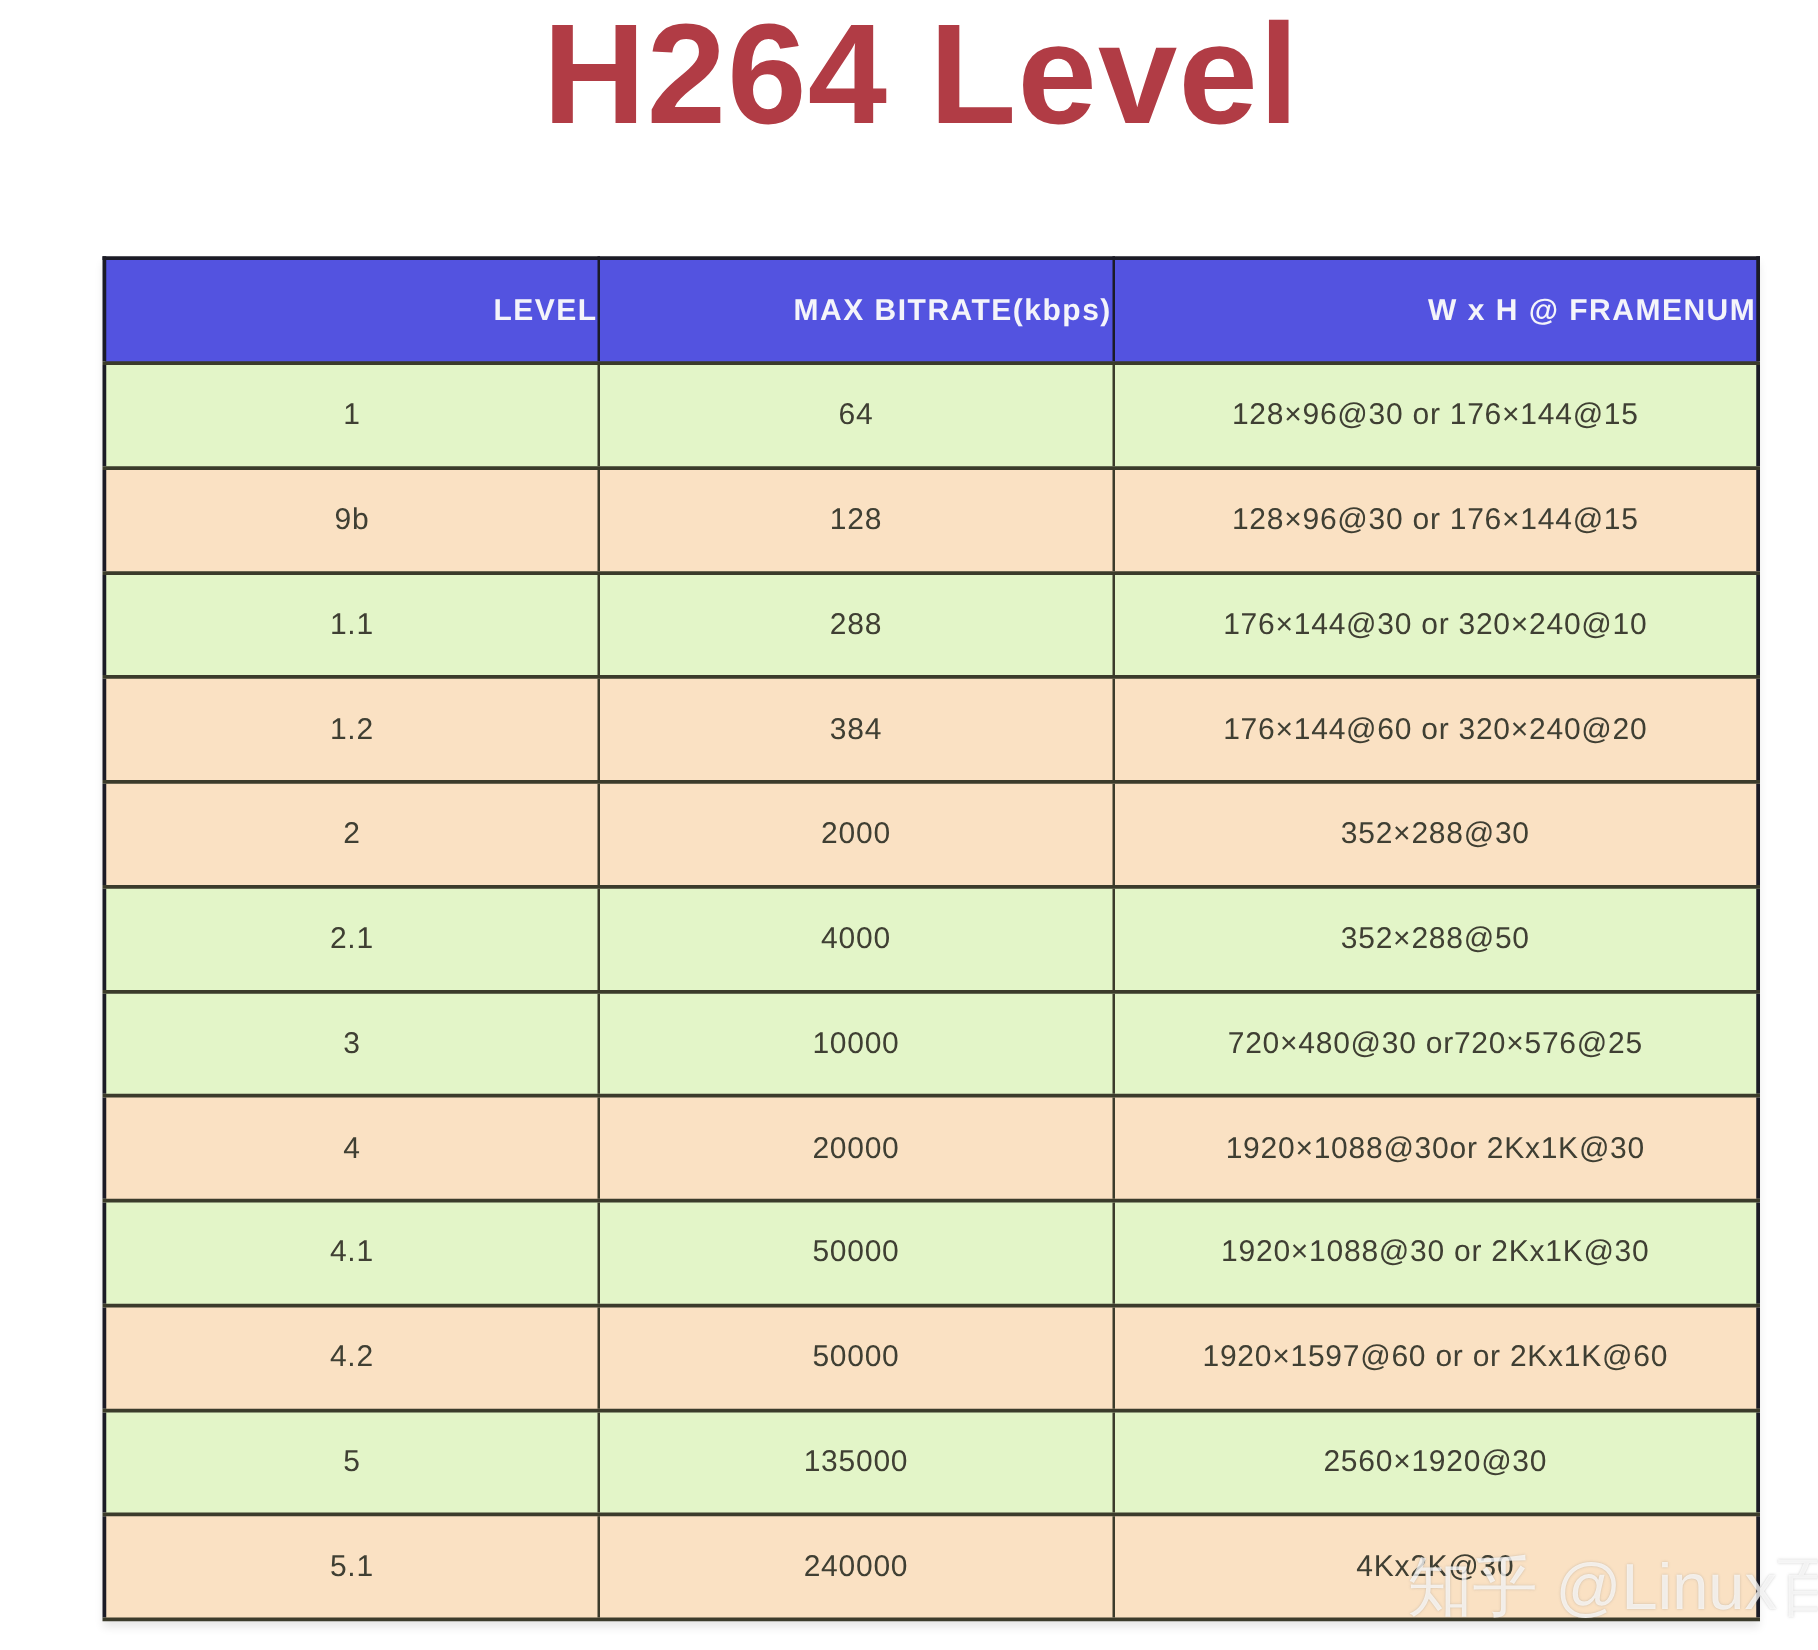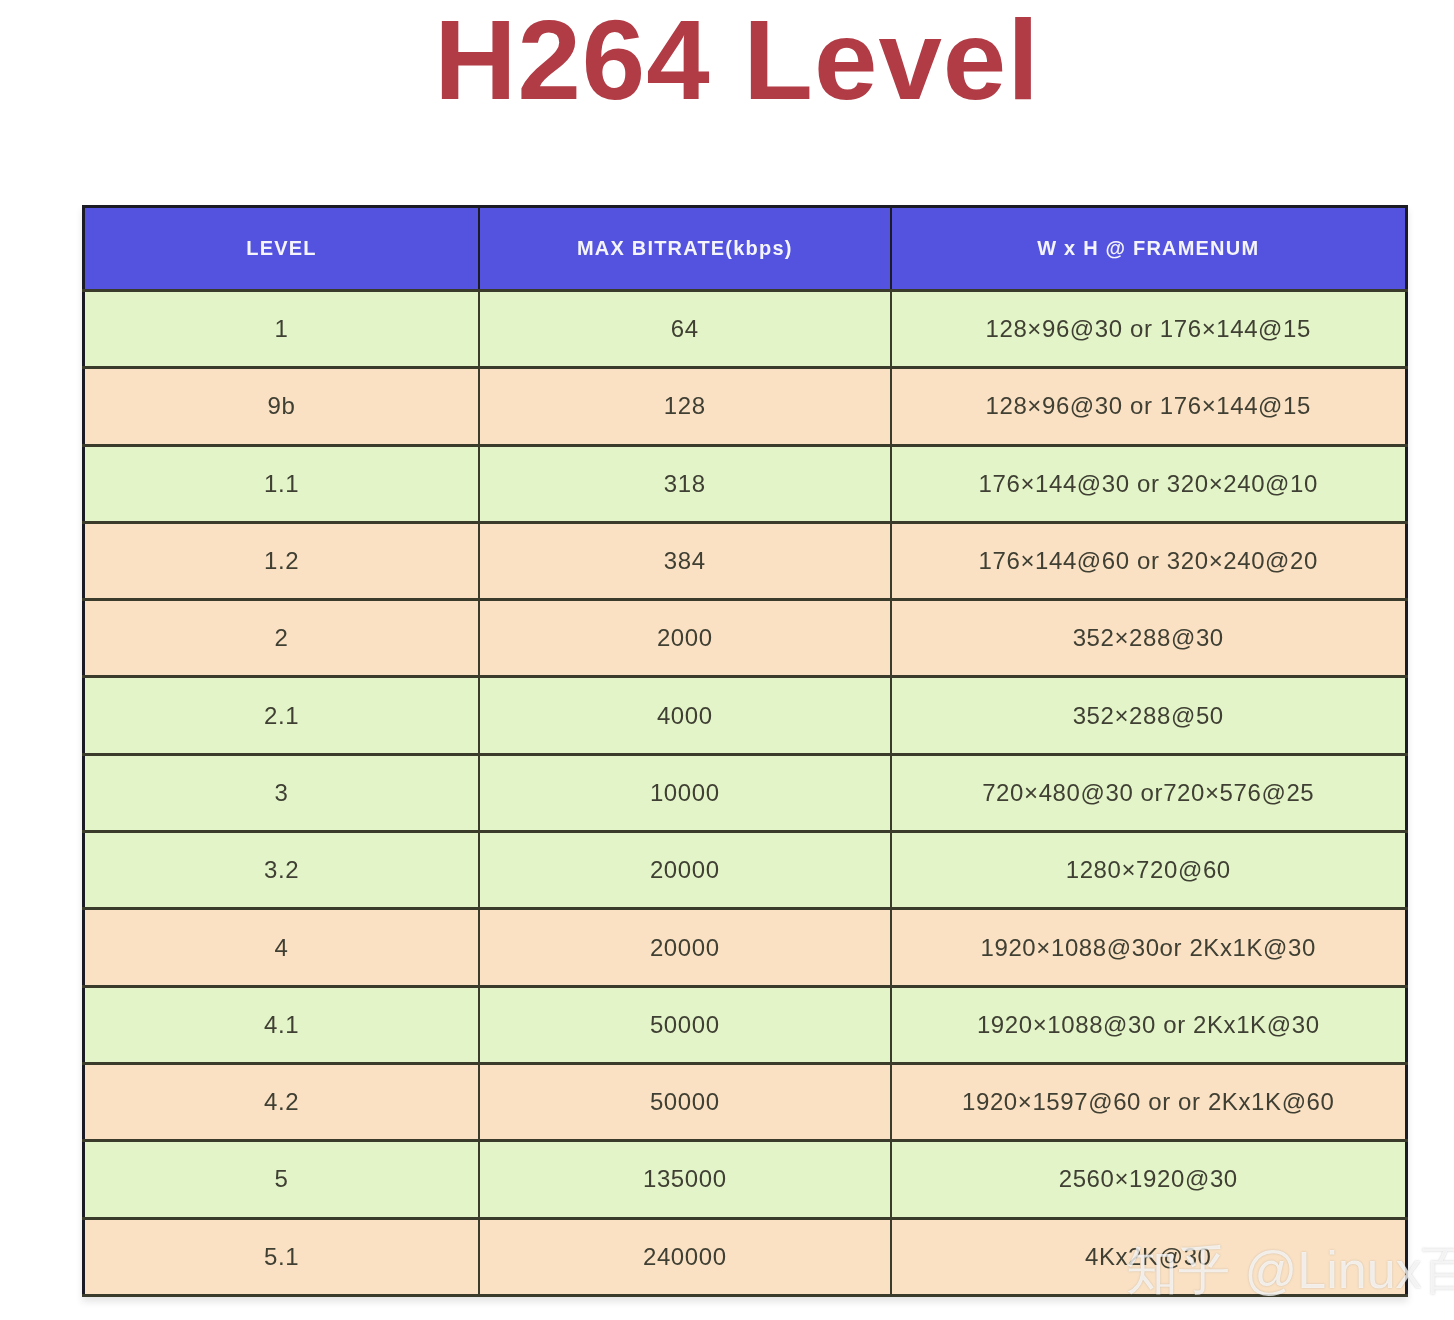--- a/index.html
+++ b/index.html
@@ -33,23 +33,23 @@
     border-collapse:collapse;table-layout:fixed;
     border:3px solid var(--outer-border);
   }
   col.c1{width:29.9%}
   col.c2{width:31.1%}
   col.c3{width:39.0%}
   th{
     height:84px;
     background:var(--header-bg);
     color:var(--header-text);
-    font-size:20px;font-weight:bold;letter-spacing:1.2px;
+    font-size:24px;font-weight:bold;letter-spacing:1.2px;
     border:2px solid var(--outer-border);
-    text-align:center;vertical-align:middle;
+    text-align:right;vertical-align:middle;
   }
   td{
     font-size:24px;color:var(--cell-text);
     letter-spacing:0.6px;
     text-align:center;vertical-align:middle;
     border-left:2px solid var(--border);
     border-right:2px solid var(--border);
     border-top:3px solid var(--border);
     border-bottom:3px solid var(--border);
   }
@@ -90,21 +90,21 @@
           <td>64</td>
           <td>128×96@30 or 176×144@15</td>
         </tr>
         <tr class="orange">
           <td>9b</td>
           <td>128</td>
           <td>128×96@30 or 176×144@15</td>
         </tr>
         <tr class="green">
           <td>1.1</td>
-          <td>318</td>
+          <td>288</td>
           <td>176×144@30 or 320×240@10</td>
         </tr>
         <tr class="orange">
           <td>1.2</td>
           <td>384</td>
           <td>176×144@60 or 320×240@20</td>
         </tr>
         <tr class="orange">
           <td>2</td>
           <td>2000</td>
@@ -112,25 +112,20 @@
         </tr>
         <tr class="green">
           <td>2.1</td>
           <td>4000</td>
           <td>352×288@50</td>
         </tr>
         <tr class="green">
           <td>3</td>
           <td>10000</td>
           <td>720×480@30 or720×576@25</td>
-        </tr>
-        <tr class="green">
-          <td>3.2</td>
-          <td>20000</td>
-          <td>1280×720@60</td>
         </tr>
         <tr class="orange">
           <td>4</td>
           <td>20000</td>
           <td>1920×1088@30or 2Kx1K@30</td>
         </tr>
         <tr class="green">
           <td>4.1</td>
           <td>50000</td>
           <td>1920×1088@30 or 2Kx1K@30</td>

